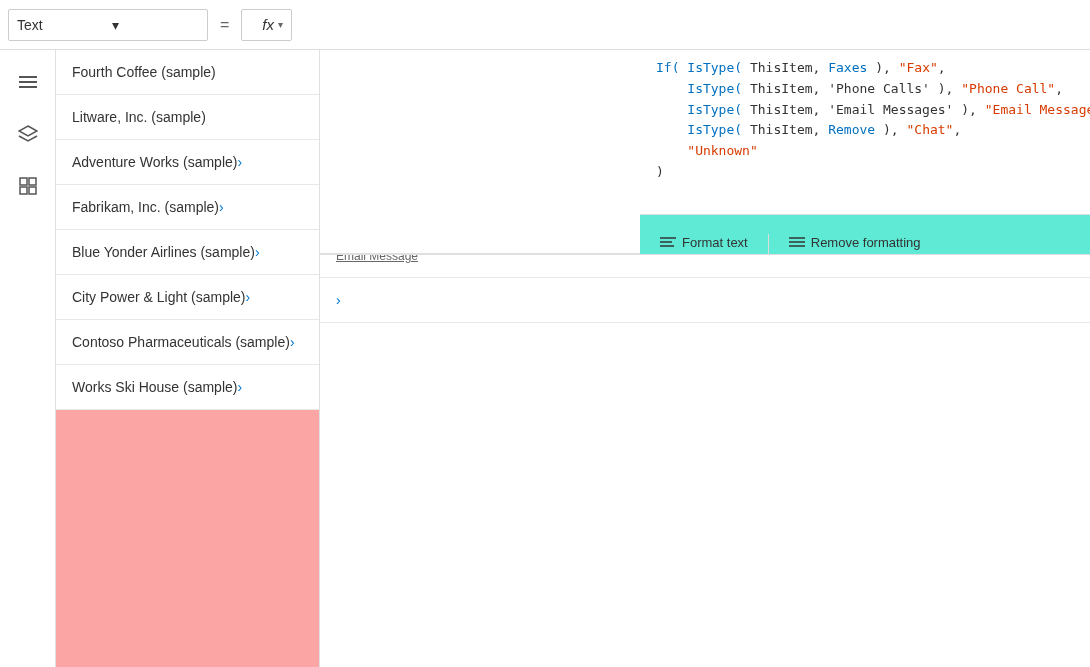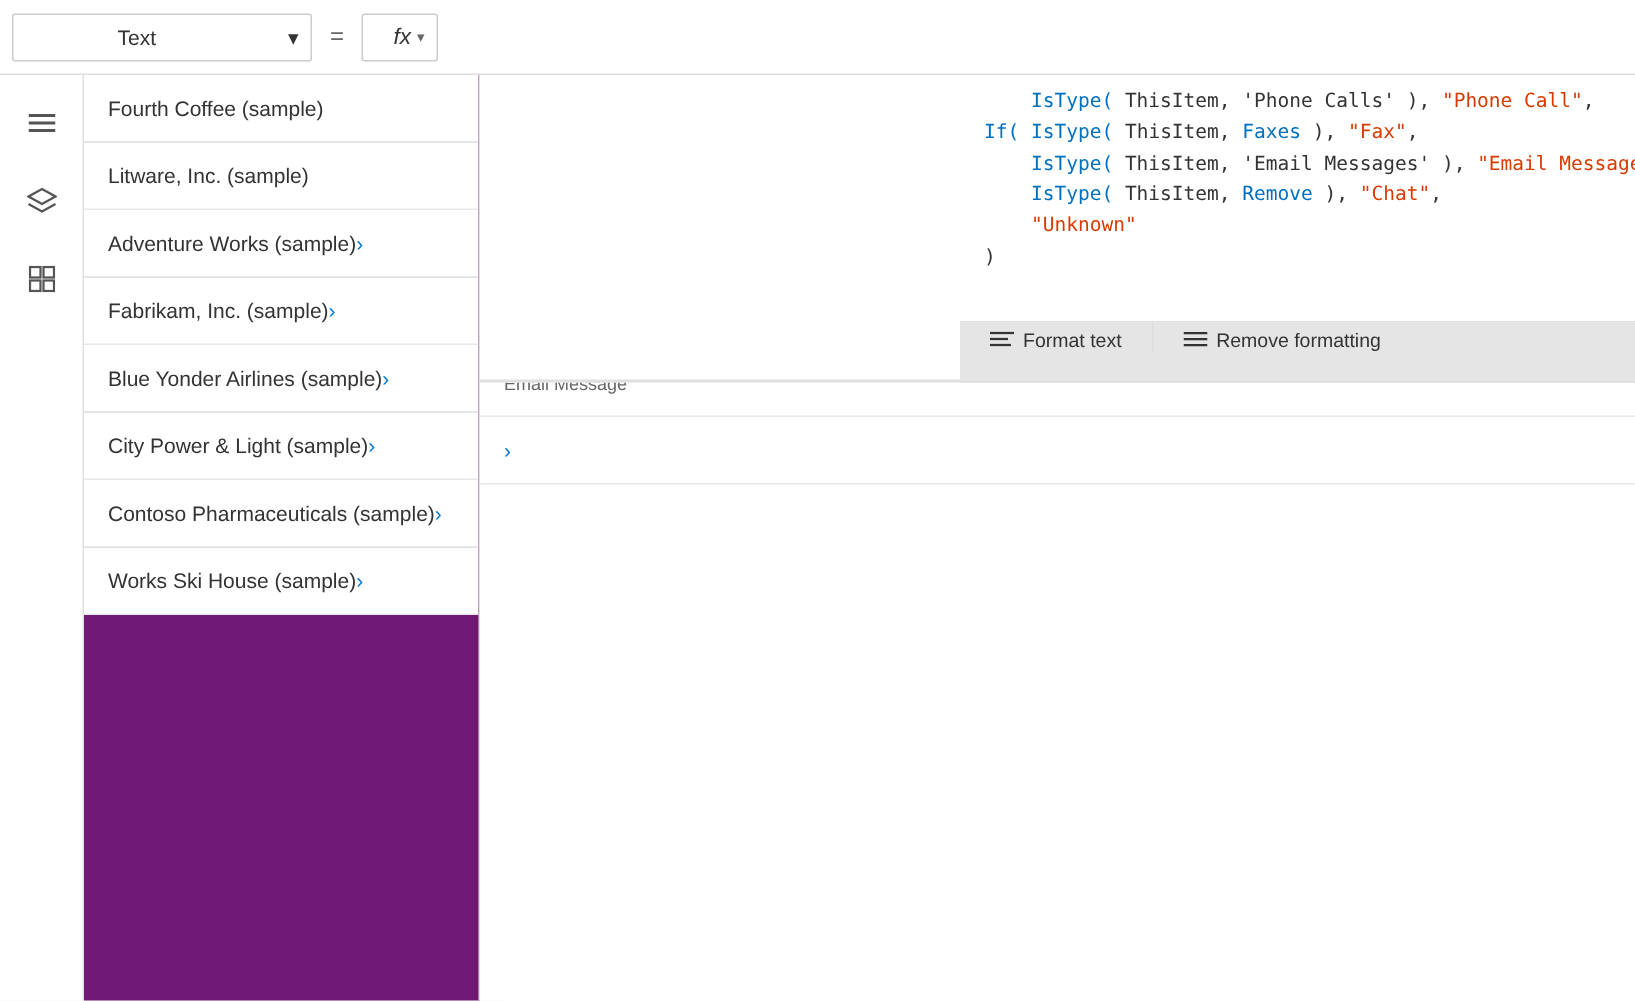--- a/index.html
+++ b/index.html
@@ -7,21 +7,20 @@
 
     
     .top-bar {
       display: flex;
       align-items: center;
       height: 50px;
       background: #fff;
       border-bottom: 1px solid #ddd;
       padding: 0 8px;
       gap: 8px;
-      text-align: right;
     }
     .text-dropdown {
       display: flex;
       align-items: center;
       border: 1px solid #ccc;
       border-radius: 2px;
       padding: 4px 8px;
       min-width: 200px;
       height: 32px;
       background: #fff;
@@ -66,24 +65,24 @@
     .kw-red { color: #d83b01; }
     .kw-dark { color: #333; }
 
     
     .formula-toolbar {
       position: absolute;
       top: 165px;
       left: 320px;
       right: 0;
       height: 40px;
-      background: #e5e5e5;
+      background: #5eead4;
       border-bottom: 1px solid #ddd;
       display: flex;
-      align-items: flex-start;
+      align-items: flex-end;
       padding: 0 8px;
       gap: 4px;
     }
     .toolbar-btn {
       display: flex;
       align-items: center;
       gap: 6px;
       padding: 4px 12px;
       border: none;
       background: none;
@@ -127,21 +126,21 @@
       top: 50px;
       left: 56px;
       right: 0;
       bottom: 0;
       display: flex;
     }
 
     
     .list-panel {
       width: 264px;
-      background: #701a75;
+      background: #fca5a5;
       border-right: 1px solid #e0e0e0;
       overflow-y: auto;
       flex-shrink: 0;
     }
     .list-item {
       display: flex;
       align-items: center;
       padding: 14px 16px;
       border-bottom: 1px solid #e8e8e8;
       cursor: pointer;
@@ -170,21 +169,21 @@
     .detail-item {
       display: flex;
       align-items: center;
       justify-content: space-between;
       padding: 14px 16px;
       border-bottom: 1px solid #e8e8e8;
       cursor: pointer;
     }
     .detail-item-content { flex: 1; }
     .detail-item-title { font-size: 14px; color: #333; font-weight: 400; }
-    .detail-item-subtitle { font-size: 12px; color: #666; margin-top: 2px; }
+    .detail-item-subtitle { font-size: 12px; color: #666; margin-top: 2px; text-decoration: underline; }
     .detail-chevron { color: #0078d4; font-size: 14px; }
 
     
     .formula-overlay {
       position: absolute;
       top: 50px;
       left: 320px;
       right: 0;
       height: 205px;
       background: #fff;
@@ -227,22 +226,22 @@
       <rect x="10" y="1" width="7" height="7" stroke="#555" stroke-width="1.5" fill="none"></rect>
       <rect x="1" y="10" width="7" height="7" stroke="#555" stroke-width="1.5" fill="none"></rect>
       <rect x="10" y="10" width="7" height="7" stroke="#555" stroke-width="1.5" fill="none"></rect>
     </svg>
   </div>
 </div>
 
 <div class="formula-overlay">
 
   <div class="formula-area" id="formula-area">
-  <div class="code-line"><span class="kw-blue">    IsType( </span><span class="kw-dark">ThisItem, </span><span class="kw-dark">'Phone Calls'</span><span class="kw-dark"> ), </span><span class="kw-red">"Phone Call"</span><span class="kw-dark">,</span></div>
-      <div class="code-line"><span class="kw-blue">If( </span><span class="kw-blue">IsType( </span><span class="kw-dark">ThisItem, </span><span class="kw-blue">Faxes </span><span class="kw-dark">), </span><span class="kw-red">"Fax"</span><span class="kw-dark">,</span></div>
+  <div class="code-line"><span class="kw-blue">If( </span><span class="kw-blue">IsType( </span><span class="kw-dark">ThisItem, </span><span class="kw-blue">Faxes </span><span class="kw-dark">), </span><span class="kw-red">"Fax"</span><span class="kw-dark">,</span></div>
+      <div class="code-line"><span class="kw-blue">    IsType( </span><span class="kw-dark">ThisItem, </span><span class="kw-dark">'Phone Calls'</span><span class="kw-dark"> ), </span><span class="kw-red">"Phone Call"</span><span class="kw-dark">,</span></div>
       <div class="code-line"><span class="kw-blue">    IsType( </span><span class="kw-dark">ThisItem, </span><span class="kw-dark">'Email Messages'</span><span class="kw-dark"> ), </span><span class="kw-red">"Email Message"</span></div>
       <div class="code-line"><span class="kw-blue">    IsType( </span><span class="kw-dark">ThisItem, </span><span class="kw-blue">Remove </span><span class="kw-dark">), </span><span class="kw-red">"Chat"</span><span class="kw-dark">,</span></div>
       <div class="code-line"><span class="kw-dark">    </span><span class="kw-red">"Unknown"</span></div>
       <div class="code-line"><span class="kw-dark">)</span></div>
     </div>
 
   <div class="formula-toolbar">
     <button class="toolbar-btn">
       <svg width="16" height="14" viewBox="0 0 16 14" fill="none">
         <line x1="0" y1="2" x2="16" y2="2" stroke="#333" stroke-width="1.5"></line>

